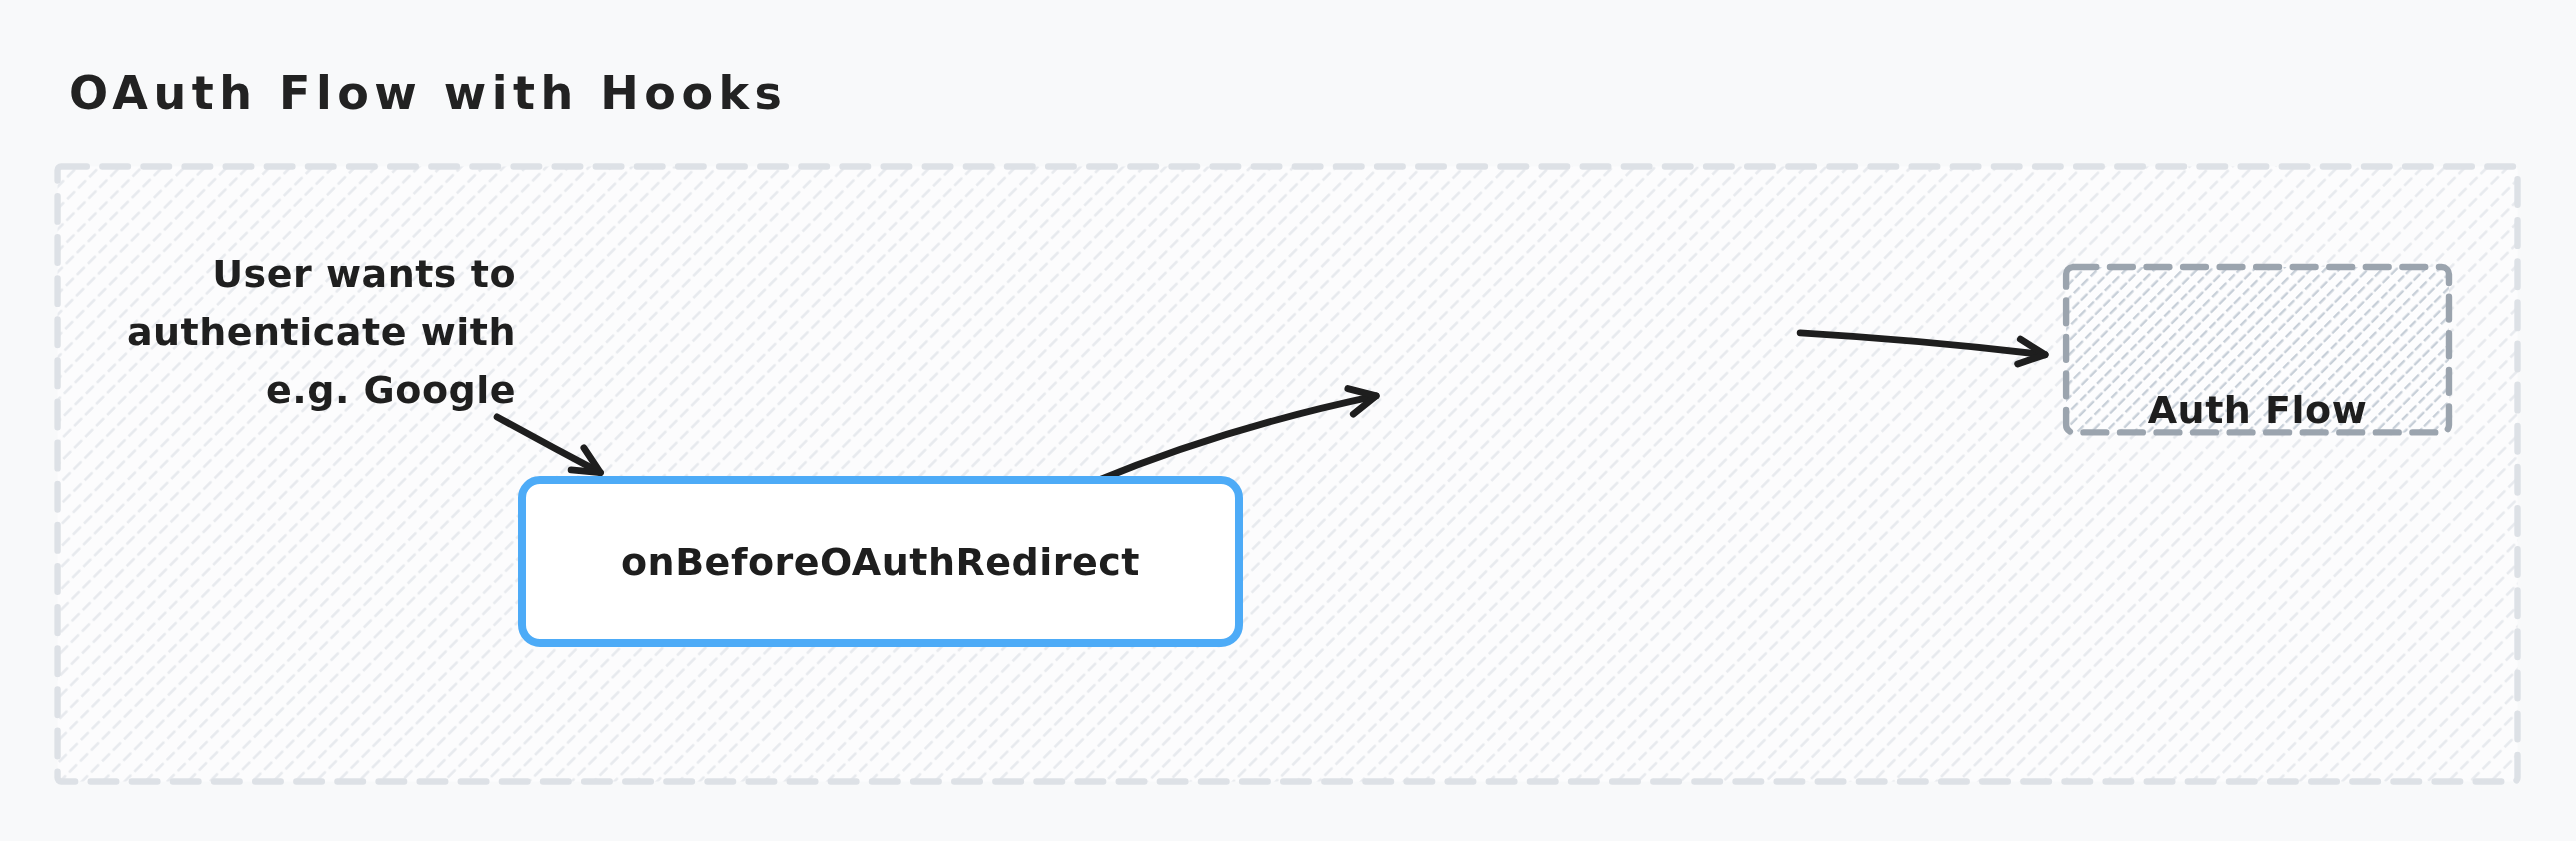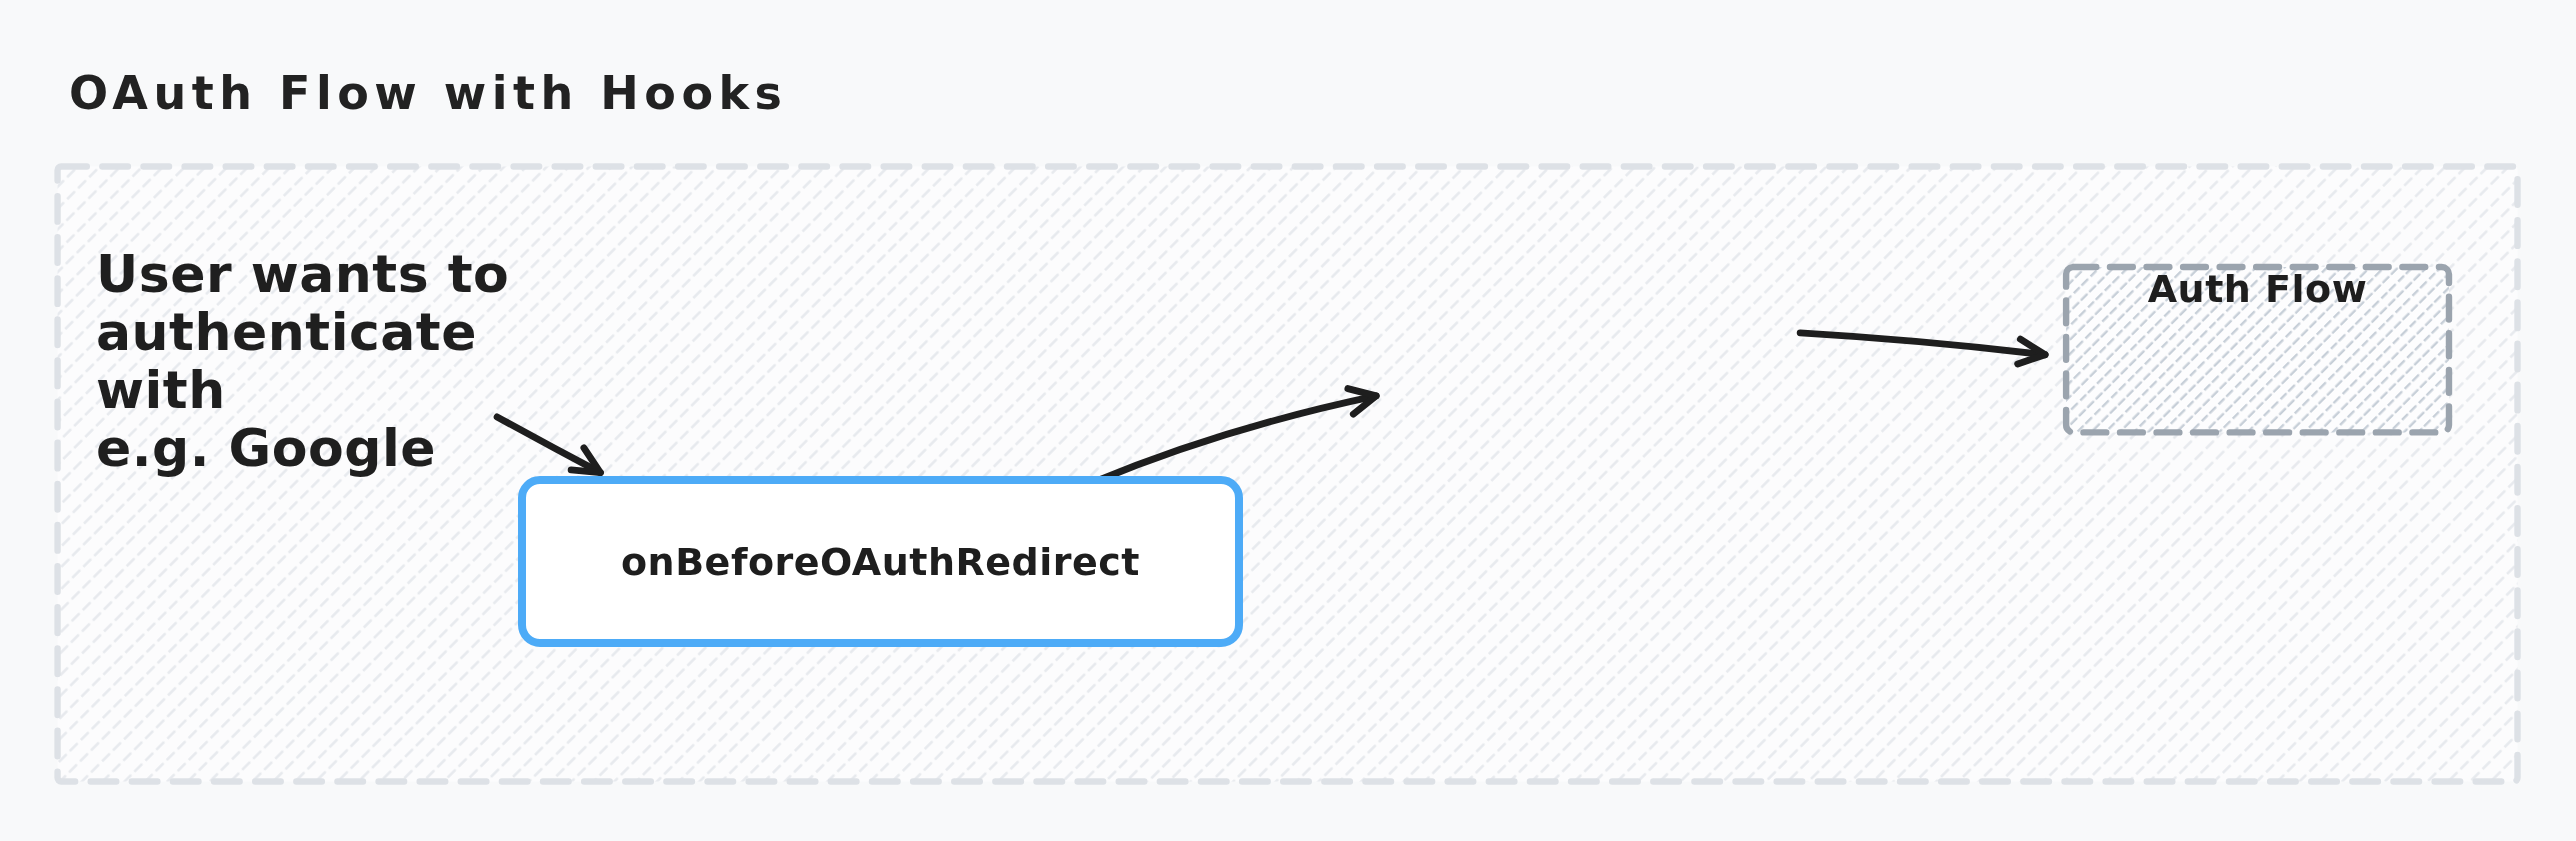--- a/index.html
+++ b/index.html
@@ -61,22 +61,22 @@
   .arrow path {
     fill: none;
     stroke: var(--stroke-dark);
     stroke-width: 7.5;
     stroke-linecap: round;
     stroke-linejoin: round;
   }
   .note {
     position: absolute;
     width: 420px;
-    text-align: left;
-    font-size: 52px;
+    text-align: right;
+    font-size: 38px;
     line-height: 58px;
     font-weight: 700;
     letter-spacing: 0.5px;
     color: #1f1f1f;
   }
   .note-user   { left: 96px;  top: 245px; }
   .note-token  { left: 1394px; top: 245px; }
   .node-hook {
     position: absolute;
     left: 518px;
@@ -93,21 +93,21 @@
     font-weight: 700;
     letter-spacing: 0.5px;
   }
   .node-authflow-label {
     position: absolute;
     left: 2066px;
     top: 267px;
     width: 383px;
     height: 165px;
     display: flex;
-    align-items: flex-start;
+    align-items: flex-end;
     justify-content: center;
     font-size: 38px;
     font-weight: 700;
     letter-spacing: 0.5px;
   }
 </style>
 </head>
 <body>
 
 <div class="stage">

